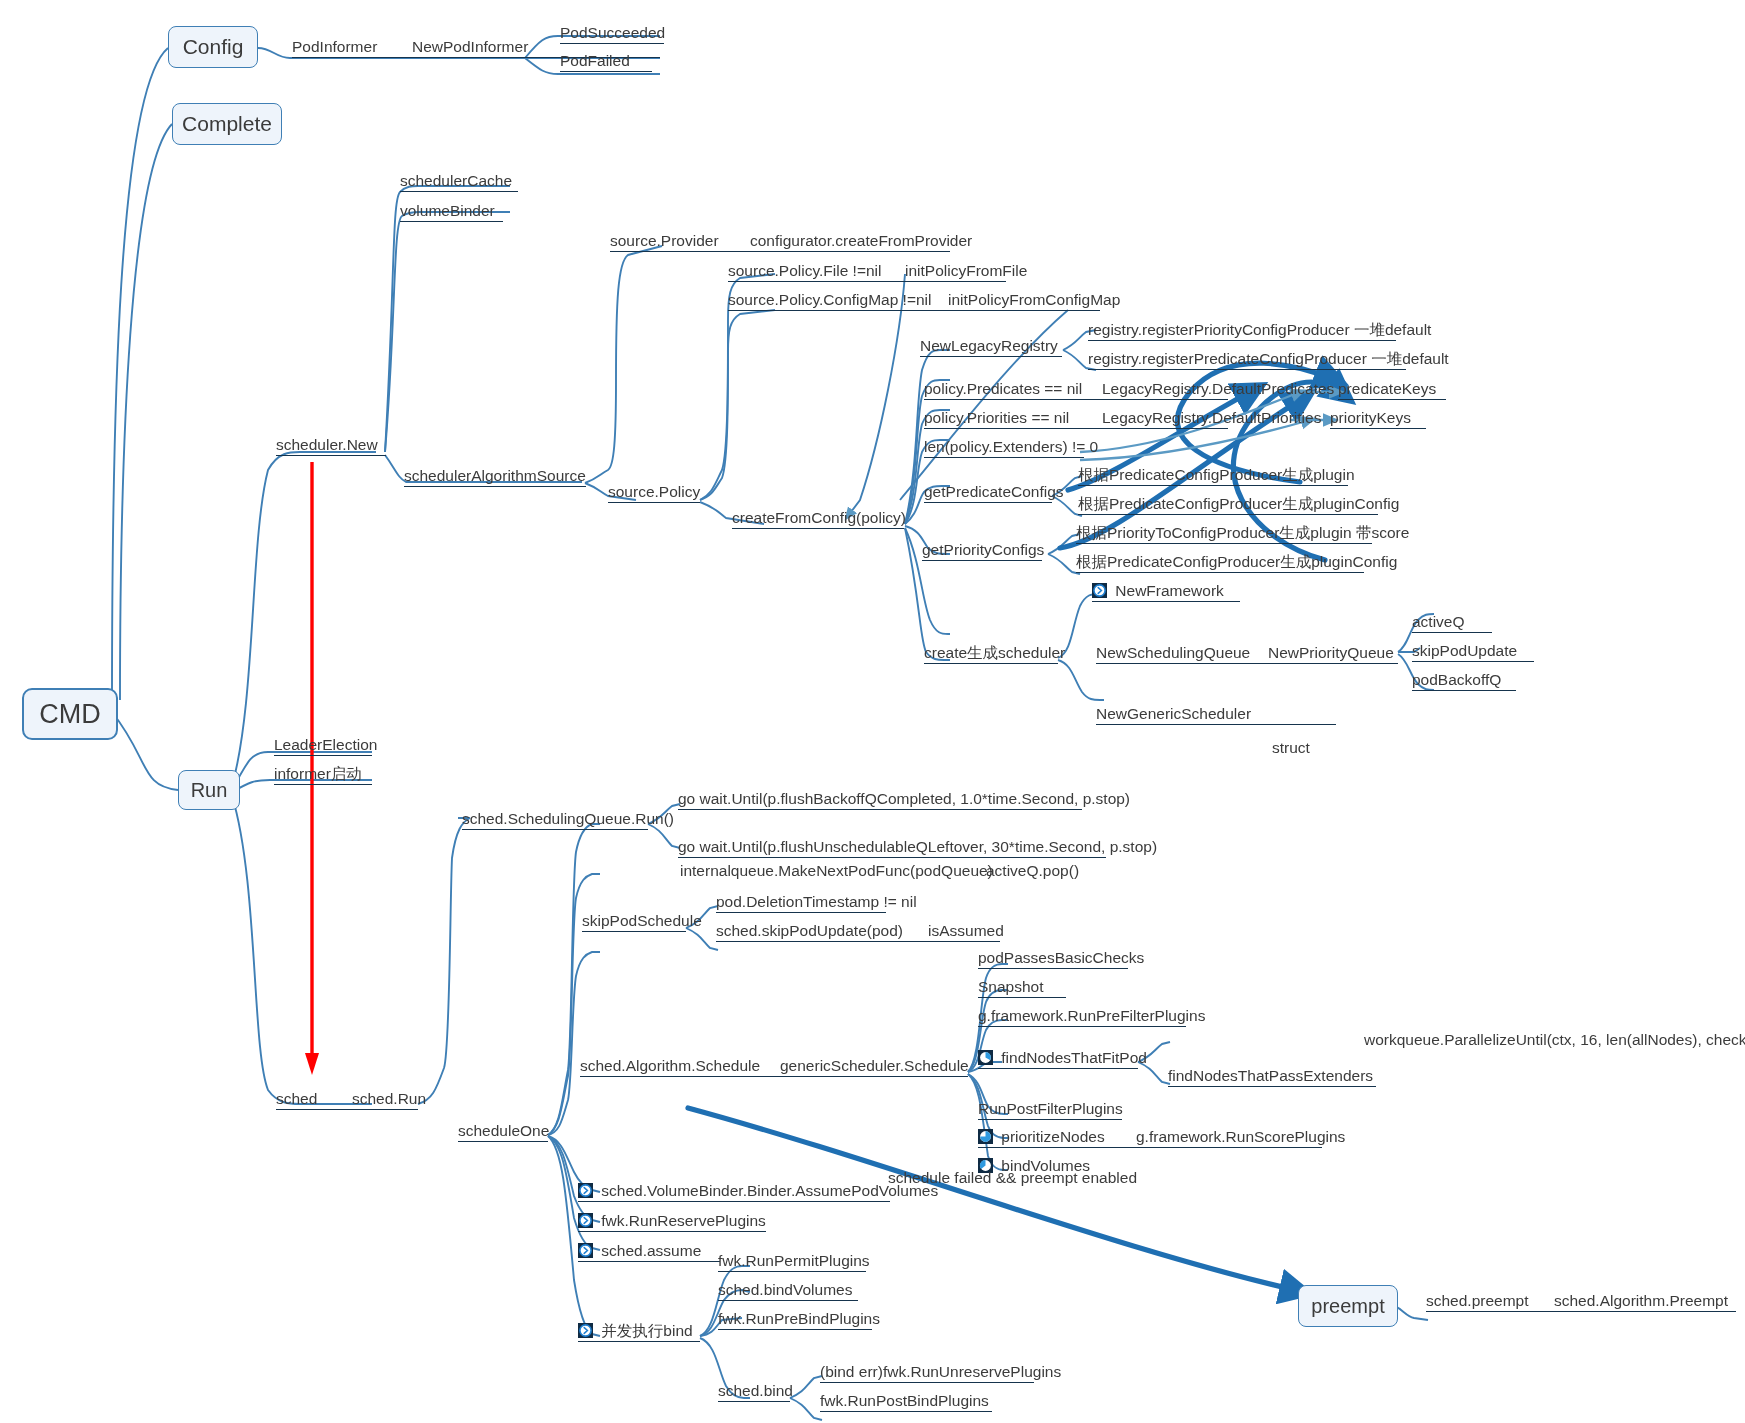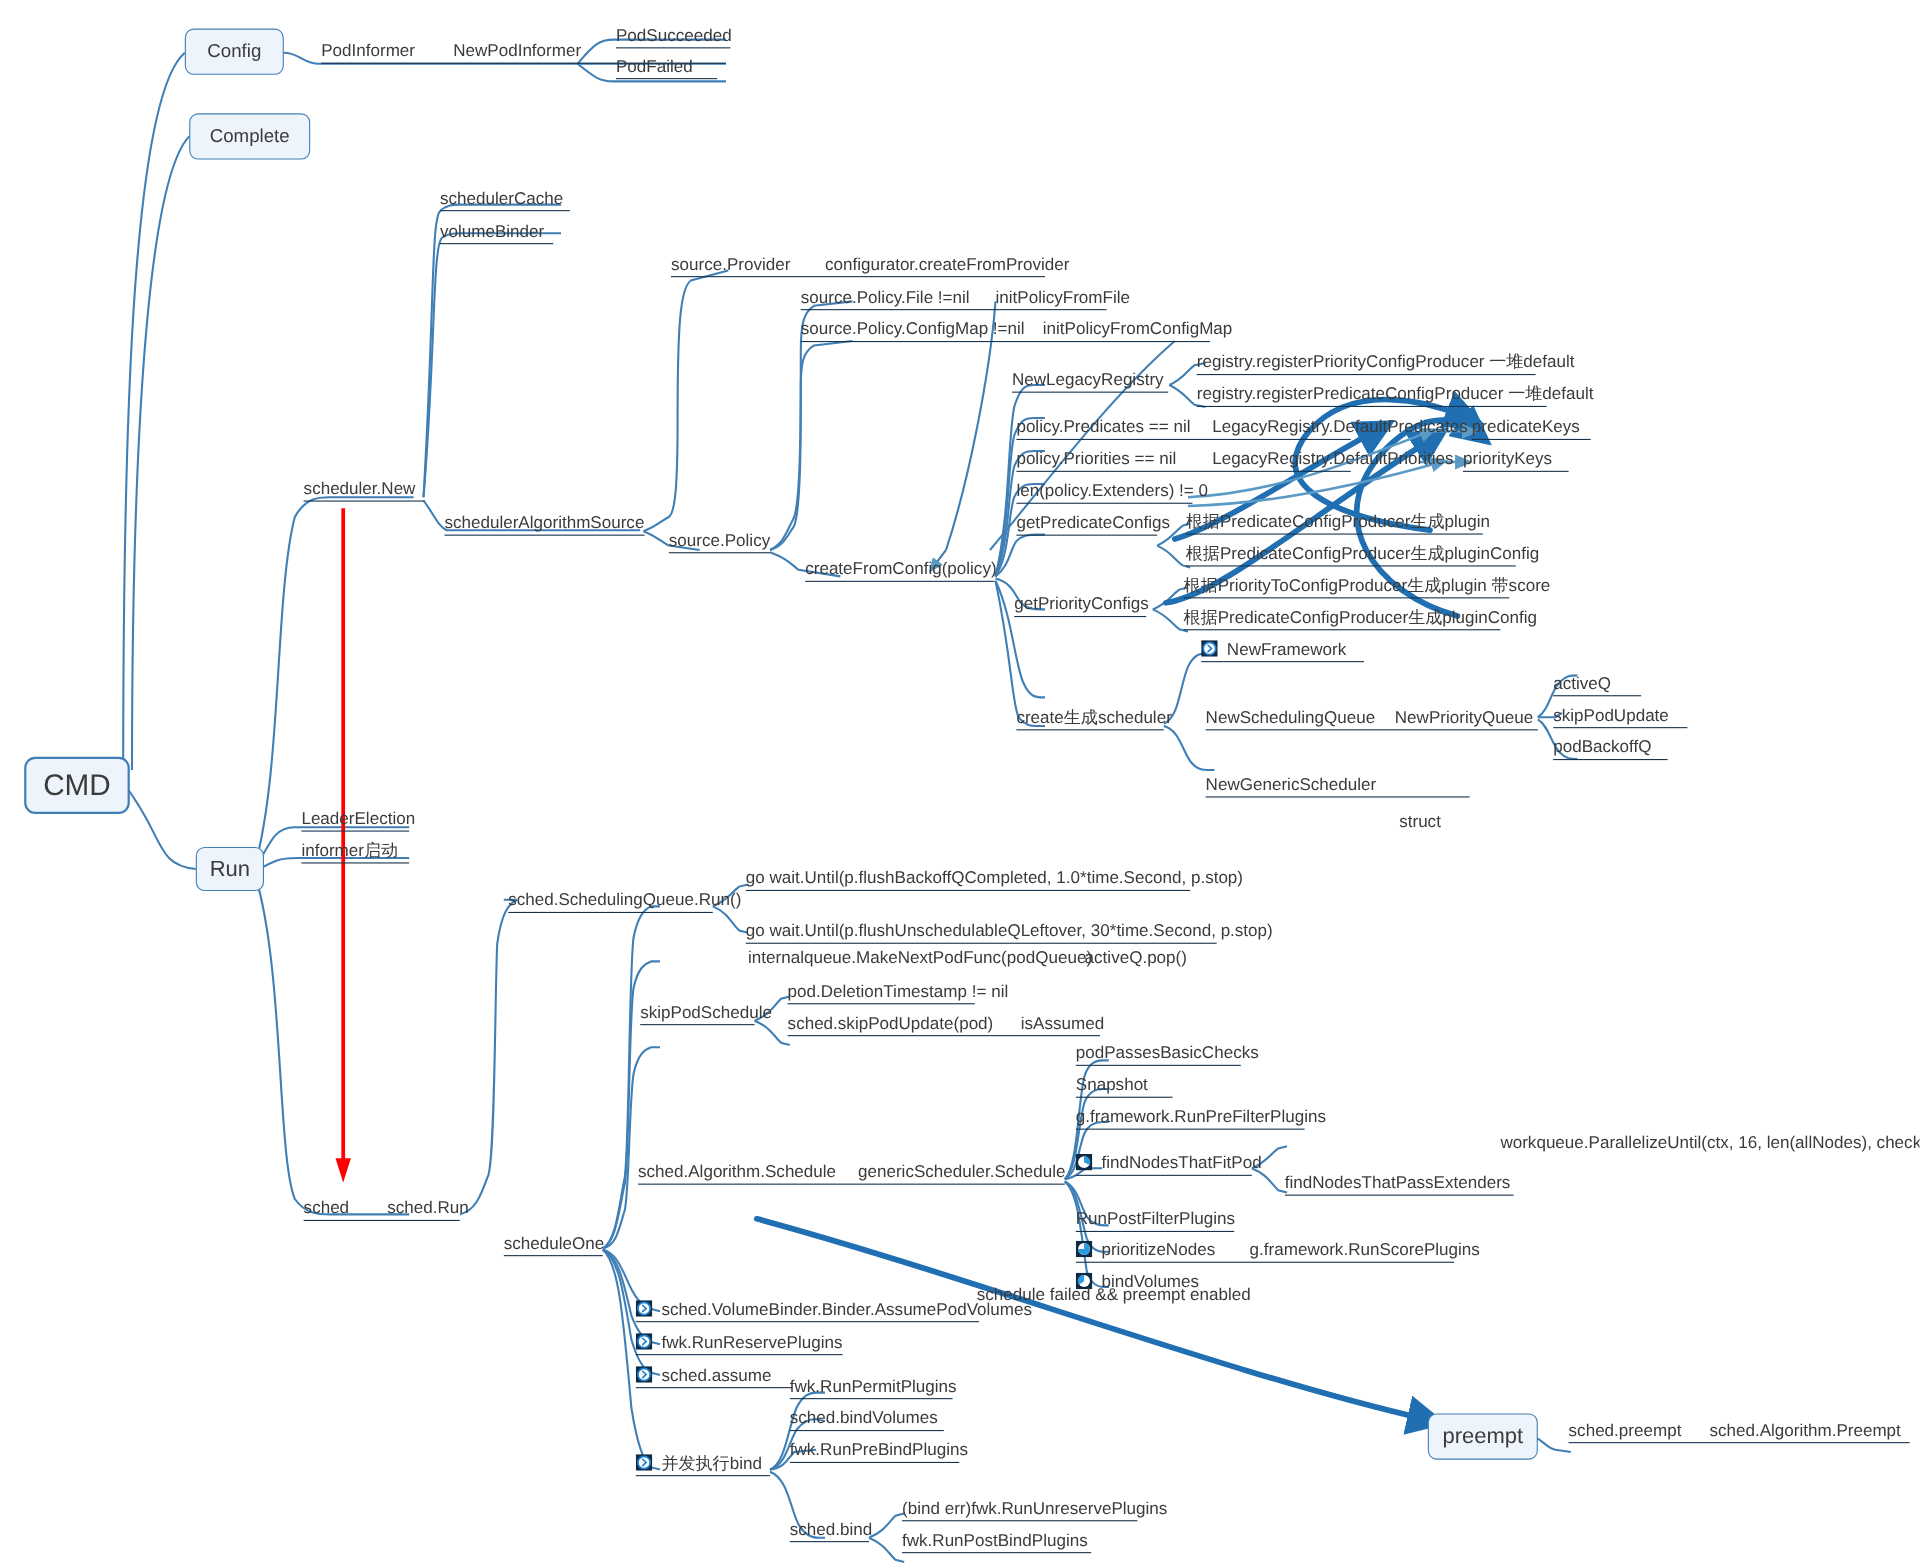--- a/index.html
+++ b/index.html
@@ -21,21 +21,21 @@
     color:#3b3b3b;
     box-sizing:border-box;
     white-space:nowrap;
   }
   .boxnode.root{
     border-width:2px;
     font-size:27px;
     border-radius:10px;
   }
   .boxnode.sub{
-    font-size:17px;
+    font-size:21px;
     border-radius:8px;
   }
   .boxnode.small{
     font-size:20px;
     border-radius:8px;
   }
 
   
   .topic{
     position:absolute;
@@ -326,21 +326,21 @@
   <div class="topic" style="left:1330px;top:409px;width:96px;">
     <span class="txt">priorityKeys</span>
     <span class="rule"></span>
   </div>
 
   <div class="topic" style="left:924px;top:438px;width:160px;">
     <span class="txt">len(policy.Extenders) != 0</span>
     <span class="rule"></span>
   </div>
 
-  <div class="topic" style="left:924px;top:467px;width:128px;">
+  <div class="topic" style="left:924px;top:483px;width:128px;">
     <span class="txt">getPredicateConfigs</span>
     <span class="rule"></span>
   </div>
   <div class="topic" style="left:1078px;top:466px;width:270px;">
     <span class="txt">根据PredicateConfigProducer生成plugin</span>
     <span class="rule"></span>
   </div>
   <div class="topic" style="left:1078px;top:495px;width:300px;">
     <span class="txt">根据PredicateConfigProducer生成pluginConfig</span>
     <span class="rule"></span>

